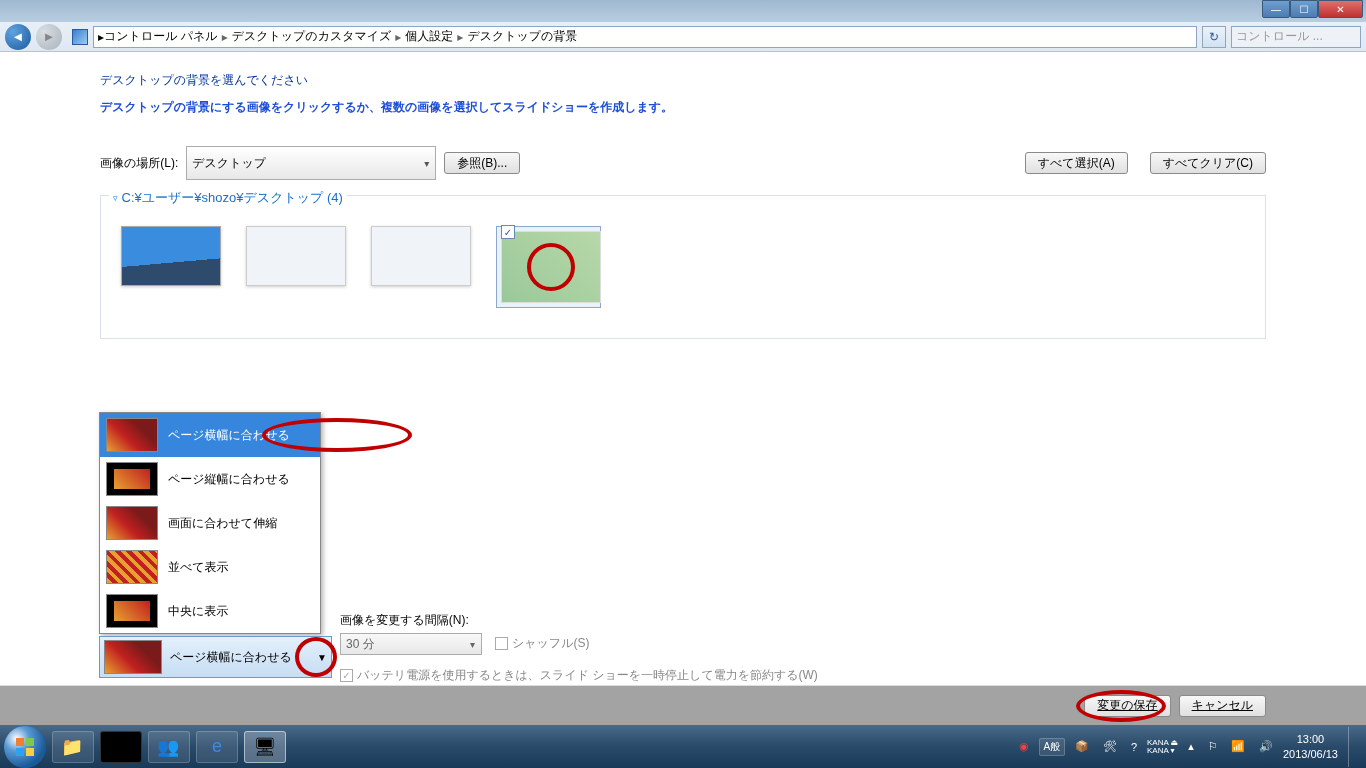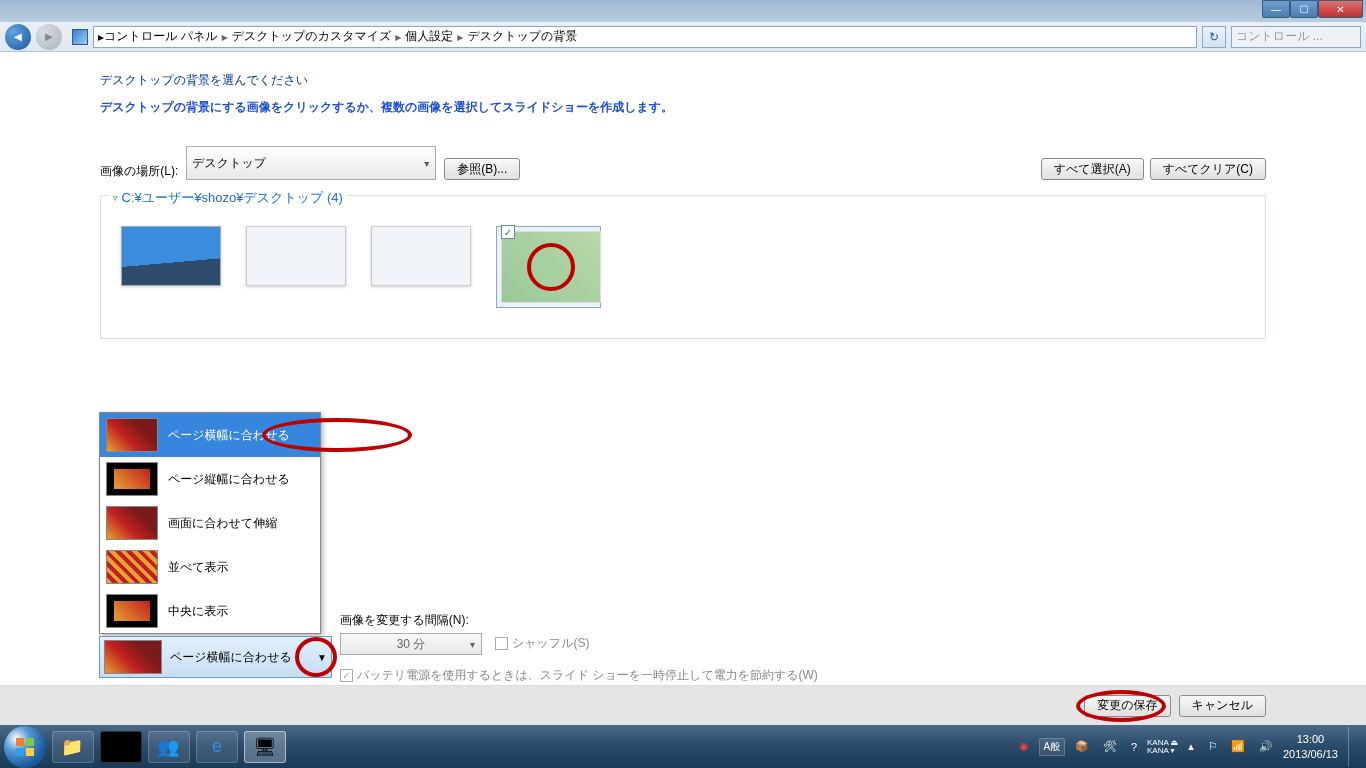--- a/index.html
+++ b/index.html
@@ -22,26 +22,26 @@
 .bc-sep { margin:0 4px; color:#666; }
 .refresh { width:24px; height:22px; border:1px solid #8ea6bf; background:linear-gradient(#eaf2fa,#d3e2f0); display:flex; align-items:center; justify-content:center; font-size:12px; color:#2a5a9a; margin-right:5px; }
 .search { width:130px; height:22px; border:1px solid #8ea6bf; background:#eef2f6; color:#999; font-size:12px; padding:0 4px; margin-right:5px; display:flex; align-items:center; }
 
 
 .content { position:absolute; left:0; top:52px; right:0; bottom:83px; background:#fff; }
 .inner { padding:20px 0 0 100px; }
 .heading { color:#003399; font-size:12px; margin-bottom:10px; }
 .subtext { font-size:12px; color:#1d4ed8; margin-bottom:30px;font-weight:bold; }
 
-.row1 { display:flex; align-items:flex-end; gap:8px; margin-bottom:15px; }
+.row1 { display:flex; align-items:center; gap:8px; margin-bottom:15px; }
 .lbl { font-size:12px; }
 .dropdown { width:250px; height:22px; border:1px solid #acacac; background:linear-gradient(#fff,#e8e8e8); font-size:12px; padding:16px 5px; display:flex; align-items:center; position:relative; }
 .dropdown::after { content:"▾"; position:absolute; right:6px; font-size:10px; color:#555; }
 .btn { height:22px; padding:0 12px; border:1px solid #8a8a8a; border-radius:3px; background:linear-gradient(#f8f8f8,#e0e0e0); font-size:12px; display:flex; align-items:center; cursor:default; }
-.row1 .right { margin-left:auto; margin-right:100px; display:flex; gap:6px;padding-left:32px; }
+.row1 .right { margin-left:auto; margin-right:100px; display:flex; gap:22px;padding-left:32px; }
 
 .folder-group { border:1px solid #d8e0e8; margin-right:100px; padding-bottom:30px; position:relative; }
 .folder-header { position:relative; top:-9px; left:8px; background:#fff; display:inline-flex; align-items:center; color:#1a6fc9; font-size:13px; padding:0 4px; }
 .folder-header .arrow { margin-right:4px; font-size:9px; }
 .thumbs { display:flex; gap:20px; margin-left:20px; margin-top:10px; }
 .thumb-wrap { width:105px; position:relative; }
 .thumb { width:100px; height:60px; border:1px solid #aaa; box-shadow:0 1px 3px rgba(0,0,0,0.2); }
 .thumb1 { background:linear-gradient(175deg,#3a8dde 60%,#2e4a6d 60%); }
 .thumb2, .thumb3 { background:#f0f4f8; border:1px solid #ccc; }
 .thumb4 { width:100px; height:72px; border:1px solid #ddd; background:linear-gradient(45deg,#9ac89a,#b8d8a8); display:flex; align-items:center; justify-content:center; }
@@ -59,29 +59,29 @@
 .red-oval { position:absolute; border:4px solid #c00000; border-radius:50%; pointer-events:none; }
 
 
 .pos-control { position:absolute; left:99px; top:584px; width:233px; height:42px; border:1px solid #6a9ac8; background:linear-gradient(#e4f0fc,#c6ddf3); display:flex; align-items:center; padding:2px 4px; font-size:12px; gap:8px; }
 .pos-control .pos-icon { width:58px; height:34px; }
 .pos-control .dd-arrow { margin-left:auto; font-size:10px; }
 
 
 .lower { position:absolute; left:340px; top:560px; font-size:12px; }
 .lower .lbl2 { margin-bottom:4px; }
-.interval-dd { width:142px; height:22px; border:1px solid #acacac; background:linear-gradient(#f8f8f8,#e8e8e8); padding:0 5px; color:#666; display:flex; align-items:center; position:relative;justify-content:center; }
+.interval-dd { width:142px; height:22px; border:1px solid #acacac; background:linear-gradient(#f8f8f8,#e8e8e8); padding:0 5px; color:#666; display:flex; align-items:center; position:relative; }
 .interval-dd::after { content:"▾"; position:absolute; right:6px; font-size:10px; }
 .shuffle-row { position:absolute; left:495px; top:583px; display:flex; align-items:center; font-size:12px; color:#888; gap:4px; }
 .chk { width:13px; height:13px; border:1px solid #aaa; background:#fff; }
 .battery-row { position:absolute; left:340px; top:615px; display:flex; align-items:center; font-size:12px; color:#888; gap:4px; }
 .chk.checked::before { content:"✓"; font-size:10px; color:#aaa; display:block; text-align:center; line-height:11px; }
 
 
-.footer { position:absolute; left:0; right:0; bottom:43px; height:40px; background:#e5e5e5; border-top:1px solid #ddd; display:flex; align-items:center; justify-content:flex-end; padding-right:100px; gap:8px; }
+.footer { position:absolute; left:0; right:0; bottom:43px; height:40px; background:#a3a3a3; border-top:1px solid #ddd; display:flex; align-items:center; justify-content:flex-end; padding-right:100px; gap:8px;text-decoration:underline; }
 
 
 .taskbar { position:absolute; left:0; right:0; bottom:0; height:43px; background:linear-gradient(#4a6a8a,#2a4a6a 50%,#1a3a5a); display:flex; align-items:center; }
 .start { width:42px; height:42px; border-radius:50%; background:radial-gradient(circle at 30% 30%,#fff,#5a9ad5 30%,#1a5a9a 70%); margin-left:4px; display:flex; align-items:center; justify-content:center; }
 .start-flag { width:20px; height:20px; }
 .task-icon { width:42px; height:32px; margin-left:6px; border:1px solid rgba(255,255,255,0.2); border-radius:3px; background:rgba(255,255,255,0.1); display:flex; align-items:center; justify-content:center; font-size:18px; }
 .tray { margin-left:auto; display:flex; align-items:center; gap:6px; font-size:11px; color:#fff; padding-right:8px; }
 .tray-clock { text-align:center; line-height:1.3; }
 .tray-btn { padding:2px 4px; }
 .ime-badge { background:rgba(255,255,255,0.1); border:1px solid rgba(255,255,255,0.2); padding:1px 4px; border-radius:2px; font-size:10px; }

